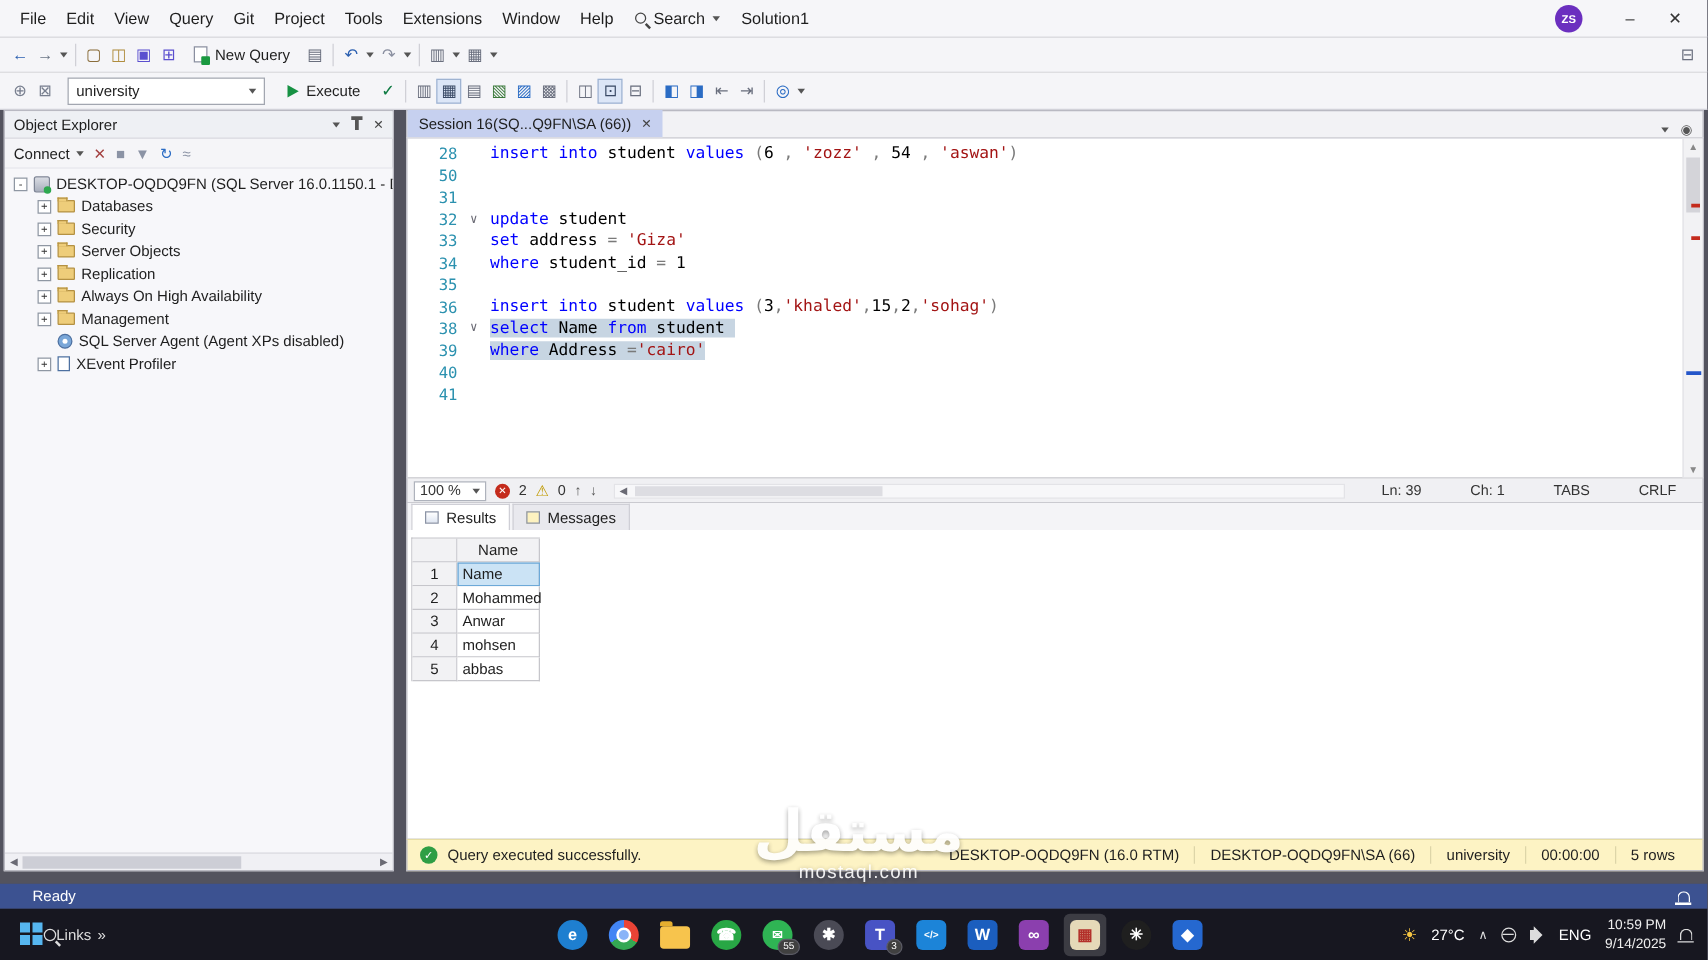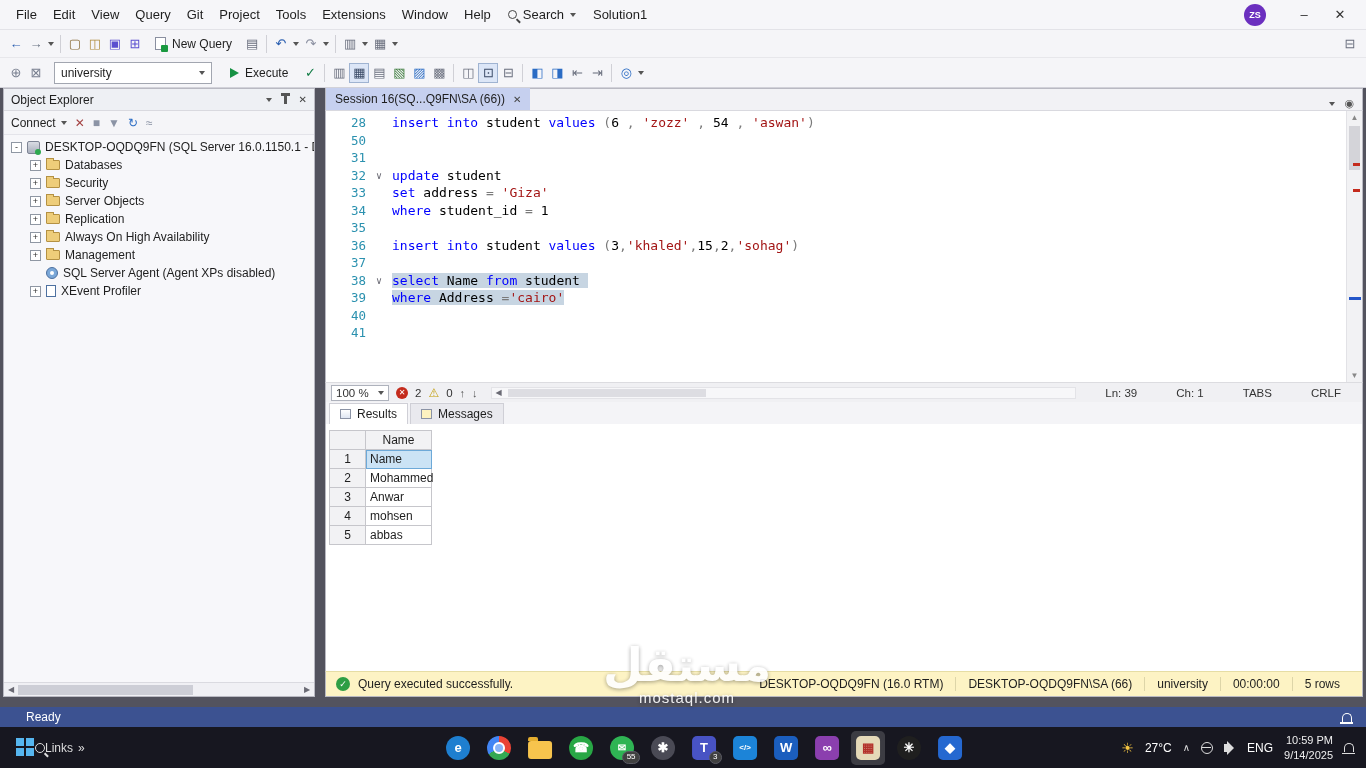--- a/index.html
+++ b/index.html
@@ -320,21 +320,20 @@
     <div class="editor">
       <div class="code-col" id="code-lines">
           <div class="code-row"><span class="ln">28</span><span class="fold"></span><span class="code"><span class="tok-k">insert into</span><span class="tok-t"> student </span><span class="tok-k">values</span><span class="tok-o"> (</span><span class="tok-t">6 </span><span class="tok-o">, </span><span class="tok-s">'zozz'</span><span class="tok-o"> , </span><span class="tok-t">54 </span><span class="tok-o">, </span><span class="tok-s">'aswan'</span><span class="tok-o">)</span></span></div>
           <div class="code-row"><span class="ln">50</span><span class="fold"></span><span class="code"></span></div>
           <div class="code-row"><span class="ln">31</span><span class="fold"></span><span class="code"></span></div>
           <div class="code-row"><span class="ln">32</span><span class="fold">∨</span><span class="code"><span class="tok-k">update</span><span class="tok-t"> student</span></span></div>
           <div class="code-row"><span class="ln">33</span><span class="fold"></span><span class="code"><span class="tok-k">set</span><span class="tok-t"> address </span><span class="tok-o">= </span><span class="tok-s">'Giza'</span></span></div>
           <div class="code-row"><span class="ln">34</span><span class="fold"></span><span class="code"><span class="tok-k">where</span><span class="tok-t"> student_id </span><span class="tok-o">= </span><span class="tok-t">1</span></span></div>
           <div class="code-row"><span class="ln">35</span><span class="fold"></span><span class="code"></span></div>
           <div class="code-row"><span class="ln">36</span><span class="fold"></span><span class="code"><span class="tok-k">insert into</span><span class="tok-t"> student </span><span class="tok-k">values</span><span class="tok-o"> (</span><span class="tok-t">3</span><span class="tok-o">,</span><span class="tok-s">'khaled'</span><span class="tok-o">,</span><span class="tok-t">15</span><span class="tok-o">,</span><span class="tok-t">2</span><span class="tok-o">,</span><span class="tok-s">'sohag'</span><span class="tok-o">)</span></span></div>
-          <div class="code-row"><span class="ln">37</span><span class="fold"></span><span class="code"></span></div>
           <div class="code-row"><span class="ln">38</span><span class="fold">∨</span><span class="code"><span class="sel"><span class="tok-k">select</span><span class="tok-t"> Name </span><span class="tok-k">from</span><span class="tok-t"> student </span></span></span></div>
           <div class="code-row"><span class="ln">39</span><span class="fold"></span><span class="code"><span class="sel"><span class="tok-k">where</span><span class="tok-t"> Address </span><span class="tok-o">=</span><span class="tok-s">'cairo'</span></span></span></div>
           <div class="code-row"><span class="ln">40</span><span class="fold"></span><span class="code"></span></div>
           <div class="code-row"><span class="ln">41</span><span class="fold"></span><span class="code"></span></div>
         </div>
       <div class="vscroll">
         <span class="vs-btn" style="top:2px">▲</span>
         <span class="vs-btn" style="bottom:2px">▼</span>
         <span class="vs-thumb"></span>
         <span class="mark" style="top:52px;background:#c42b1c"></span>

